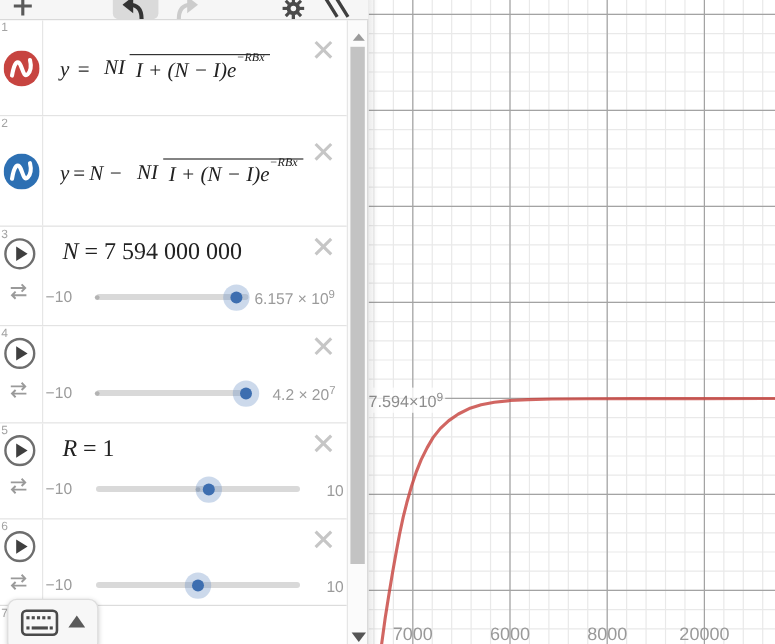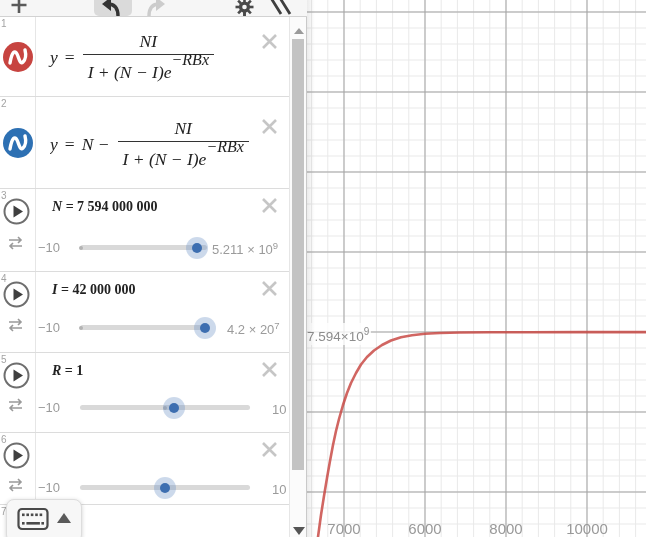--- a/index.html
+++ b/index.html
@@ -29,26 +29,26 @@
   .row{position:absolute;left:0;width:289px;background:#fff;border-bottom:1px solid #dcdcdc;box-sizing:border-box;}
   .row-index{position:absolute;left:1px;top:1px;font-size:10px;color:#a3a3a3;}
   .left-col{position:absolute;left:0;top:0;bottom:0;width:35px;border-right:1px solid #e6e6e6;}
   .close-x{position:absolute;left:260px;width:19px;height:19px;cursor:pointer;}
 
   
   .math{font-family:"Liberation Serif",serif;font-style:italic;color:#222;}
   .up{font-style:normal;}
   .eqline{position:absolute;left:50px;display:flex;align-items:center;font-size:17.5px;white-space:nowrap;}
   .eqline .gap{width:7px;display:inline-block;}
-  .frac{display:inline-flex;flex-direction:column;align-items:center;margin-left:8px;vertical-align:middle;text-align:center;}
+  .frac{display:inline-flex;flex-direction:row;align-items:center;margin-left:8px;vertical-align:middle;text-align:center;}
   .frac .num{padding:0 4px 2px 4px;}
   .frac .den{border-top:1.4px solid #333;padding:2px 5px 0 5px;white-space:nowrap;}
-  .frac sup{font-size:16px;position:relative;top:-6px;font-style:italic;}
+  .frac sup{font-size:10px;position:relative;top:-6px;font-style:italic;}
   .clip{overflow:hidden;}
-  .valline{position:absolute;left:52px;font-size:14px;white-space:nowrap;font-weight:bold;}
+  .valline{position:absolute;left:52px;font-size:20px;white-space:nowrap;}
 
   
   .smin{position:absolute;left:38px;font-size:13px;color:#9b9b9b;}
   .smax{position:absolute;font-size:13px;color:#9b9b9b;}
   .smax sup{font-size:9.5px;}
   .track{position:absolute;height:5px;background:#d9d9d9;border-radius:3px;}
   .nub{position:absolute;width:4px;height:4px;border-radius:2px;background:#b3b3b3;}
   .halo{position:absolute;width:22px;height:22px;border-radius:11px;background:rgba(108,146,197,.35);}
   .dot{position:absolute;width:10px;height:10px;border-radius:5px;background:#3d6eb0;}
 
@@ -138,21 +138,21 @@
         <line x1="0" y1="172" x2="339" y2="172" stroke="#a3a3a3" stroke-width="1"></line>
         <line x1="0" y1="252" x2="339" y2="252" stroke="#a3a3a3" stroke-width="1"></line>
         <line x1="0" y1="332" x2="339" y2="332" stroke="#a3a3a3" stroke-width="1"></line>
         <line x1="0" y1="412" x2="339" y2="412" stroke="#a3a3a3" stroke-width="1"></line>
         <line x1="0" y1="492" x2="339" y2="492" stroke="#a3a3a3" stroke-width="1"></line>
         <polyline points="11,537 14,515 17,496 20,478 23,461 26,445 29,431 32,419 36,405 40,393 44,383 49,373 54,364.5 60,357 67,350.5 75,345 84,340.5 94,337.3 105,335.2 118,333.8 133,333 153,332.5 183,332.3 223,332.2 273,332.15 339,332.1" fill="none" stroke="#c74440" stroke-width="2.6" stroke-opacity="0.82" stroke-linejoin="round" stroke-linecap="round"></polyline>
       </svg>
     <div class="x-tick" style="left:5px">7000</div>
     <div class="x-tick" style="left:86px">6000</div>
     <div class="x-tick" style="left:167px">8000</div>
-    <div class="x-tick" style="left:248px">10000</div>
+    <div class="x-tick" style="left:248px">20000</div>
   </div>
   <div id="y-tick-dash"></div>
   <div id="y-tick"><span>7.594×10</span><sup>9</sup></div>
   <div id="panel-shadow"></div>
 
   <div id="panel">
 
     <div id="toolbar">
       <svg class="tb" style="left:9px" width="20" height="16" viewBox="0 0 20 16">
         <path d="M10,-2 V13 M2.5,5 H17.5" stroke="#5a5a5a" stroke-width="2.6" fill="none"></path>
@@ -243,38 +243,37 @@
         <svg style="position:absolute;left:6px;top:47px" width="19" height="14" viewBox="0 0 19 14">
           <path d="M3,4 H15 M12,1 L15,4 L12,7 M16,10 H4 M7,7 L4,10 L7,13" stroke="#9a9a9a" stroke-width="1.6" fill="none"></path>
         </svg>
       </div>
       <div class="valline math" style="top:10px"><span>N</span>&nbsp;<span class="up">=</span>&nbsp;<span class="up">7 594 000 000</span></div>
       <span class="smin" style="top:51px">−10</span>
       <div class="track" style="left:80px;top:56px;width:127px"></div>
       <div class="nub" style="left:79px;top:56.5px"></div>
       <div class="halo" style="left:186px;top:47.5px"></div>
       <div class="dot" style="left:192px;top:53.5px"></div>
-      <span class="smax" style="left:212px;top:51px"><span>5.211 × 10</span><sup>9</sup></span>
+      <span class="smax" style="left:212px;top:51px"><span>6.157 × 10</span><sup>9</sup></span>
       <svg class="close-x" style="top:7px" viewBox="0 0 19 19">
         <path d="M3,3 L16,16 M16,3 L3,16" stroke="#c6c6c6" stroke-width="2.6"></path>
       </svg>
     </div>
 
     <div class="row" style="top:272px;height:81px">
       <span class="row-index">4</span>
       <div class="left-col">
         <svg style="position:absolute;left:3px;top:9px" width="27" height="27" viewBox="0 0 27 27">
           <circle cx="13.5" cy="13.5" r="12" fill="#fff" stroke="#6e6e6e" stroke-width="2"></circle>
           <polygon points="10.5,7.5 20,13.5 10.5,19.5" fill="#3f3f3f"></polygon>
         </svg>
         <svg style="position:absolute;left:6px;top:46px" width="19" height="14" viewBox="0 0 19 14">
           <path d="M3,4 H15 M12,1 L15,4 L12,7 M16,10 H4 M7,7 L4,10 L7,13" stroke="#9a9a9a" stroke-width="1.6" fill="none"></path>
         </svg>
       </div>
-      <div class="valline math" style="top:10px"><span>I</span>&nbsp;<span class="up">=</span>&nbsp;<span class="up">42 000 000</span></div>
       <span class="smin" style="top:48px">−10</span>
       <div class="track" style="left:80px;top:53px;width:128px"></div>
       <div class="nub" style="left:79px;top:53.5px"></div>
       <div class="halo" style="left:194px;top:44.5px"></div>
       <div class="dot" style="left:200px;top:50.5px"></div>
       <span class="smax" style="left:227px;top:48px"><span>4.2 × 20</span><sup>7</sup></span>
       <svg class="close-x" style="top:7px" viewBox="0 0 19 19">
         <path d="M3,3 L16,16 M16,3 L3,16" stroke="#c6c6c6" stroke-width="2.6"></path>
       </svg>
     </div>

